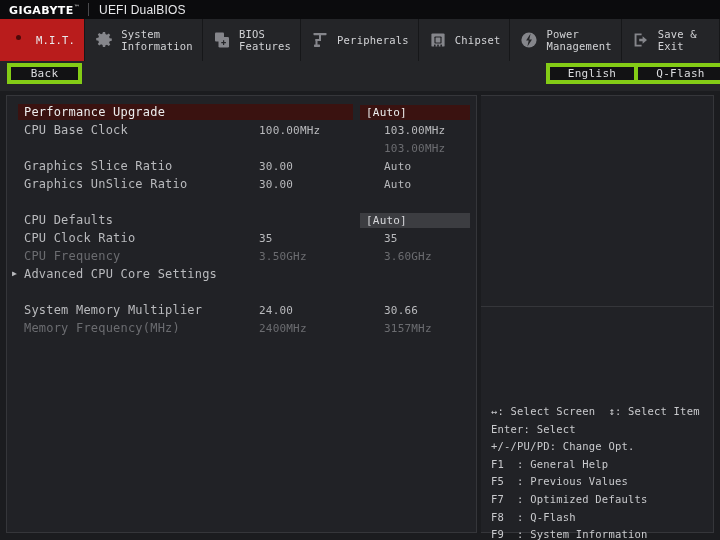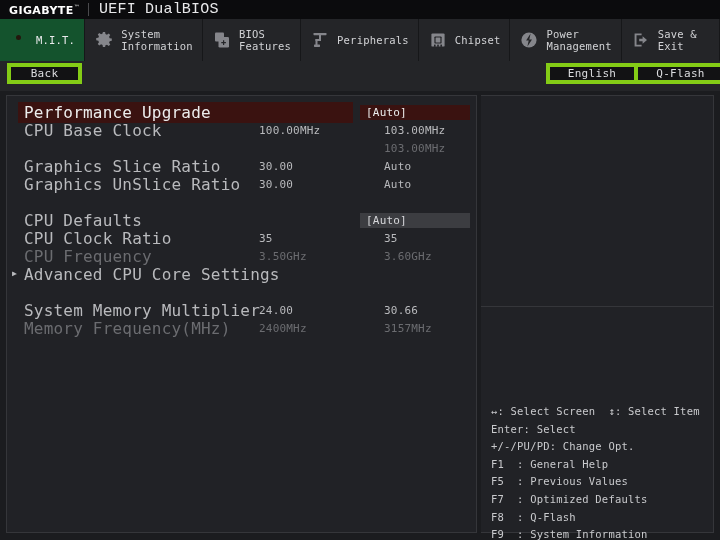--- a/index.html
+++ b/index.html
@@ -41,22 +41,22 @@
     vertical-align: super;
     color: #cfcfcf;
   }
   .brand-sep {
     width: 1px;
     height: 13px;
     background: #4a4a4d;
     margin: 0 10px 0 8px;
   }
   .product {
-    font-family: Liberation Mono, monospace;
-    font-size: 15px;
+    font-family: Liberation Sans, sans-serif;
+    font-size: 12px;
     color: #e8e8ea;
     letter-spacing: 0.2px;
   }
 
   
   .tabbar {
     position: absolute;
     top: 19px; left: 0;
     width: 720px; height: 42px;
     background: #242528;
@@ -66,21 +66,21 @@
   .tab {
     display: flex;
     align-items: center;
     gap: 7px;
     padding: 0 9px;
     border-right: 1px solid #161719;
     box-sizing: border-box;
     position: relative;
   }
   .tab.active {
-    background: #14532d;
+    background: #b91c1c;
   }
   .tab .tlabel {
     font-size: 10.5px;
     line-height: 12.5px;
     color: #d2d3d6;
     white-space: pre-line;
     letter-spacing: 0.2px;
   }
   .tab.active .tlabel { color: #e9eaec; }
   .tab-icon {
@@ -182,21 +182,21 @@
     position: absolute;
     left: 5px;
     width: 10px;
     font-size: 8px;
     color: #b9babd;
     line-height: 18px;
   }
   .r-name {
     position: absolute;
     left: 14px;
-    font-size: 16px;
+    font-size: 12px;
     color: #b9babd;
     letter-spacing: .2px;
     padding: 1px 3px 1px 3px;
     white-space: nowrap;
   }
   .r-cur {
     position: absolute;
     left: 252px;
     font-size: 11px;
     color: #b9babd;

